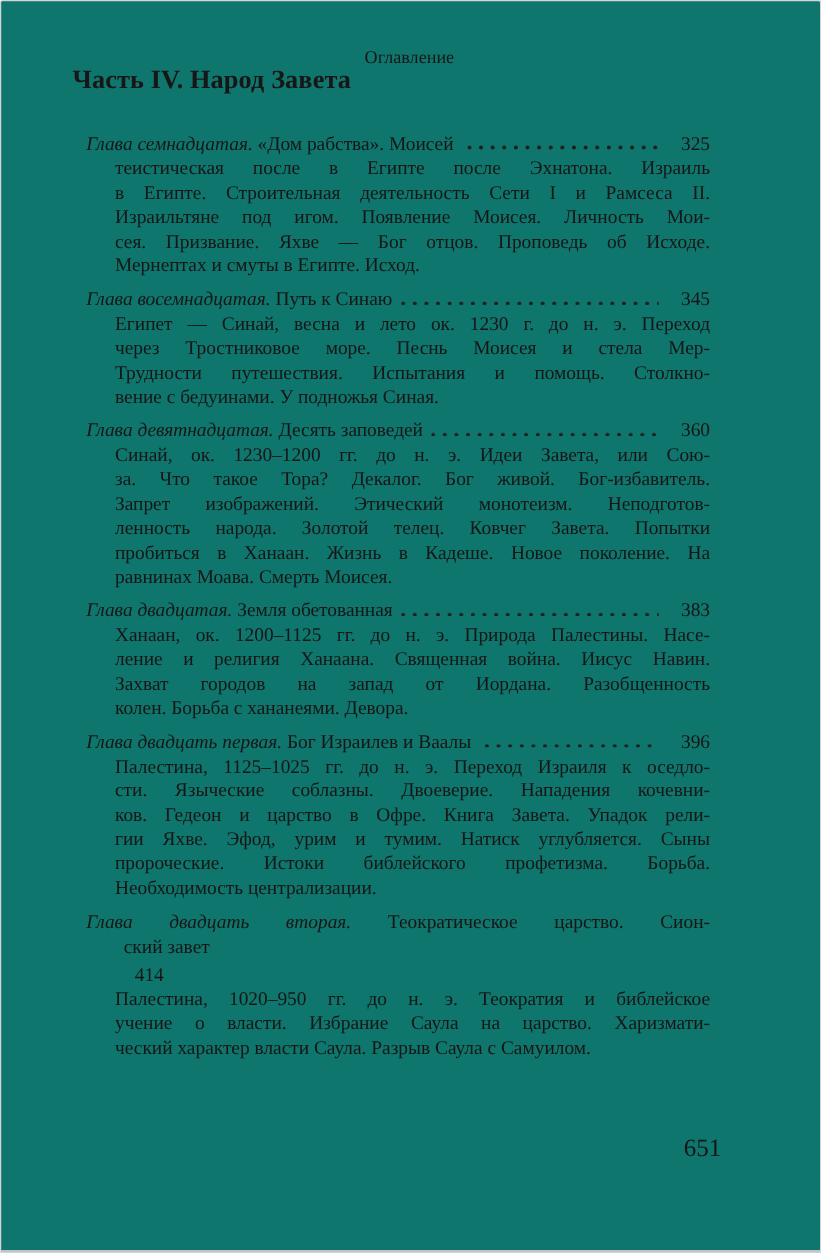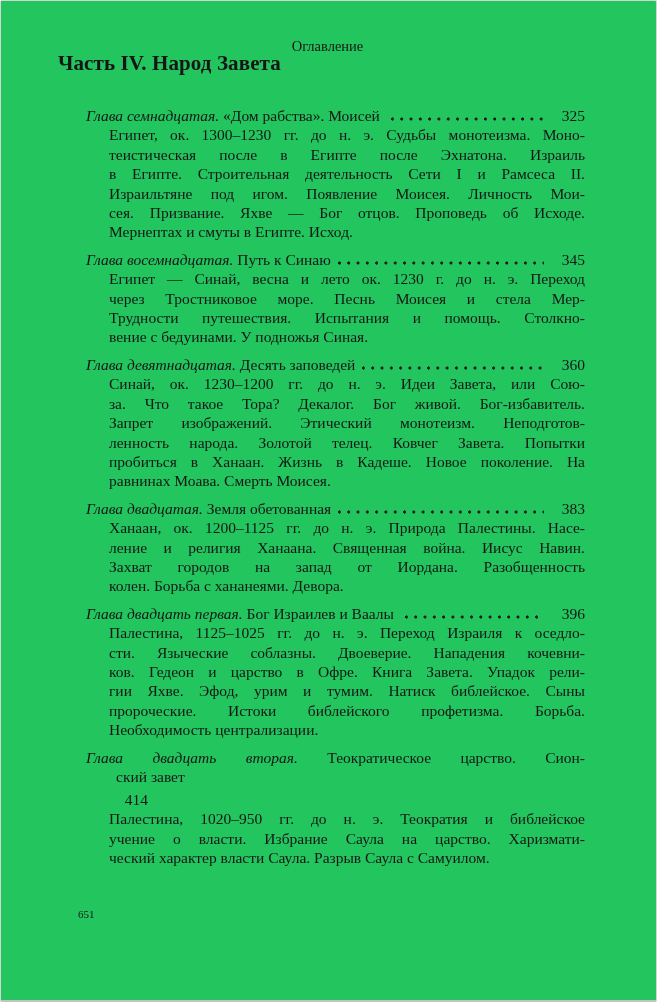--- a/index.html
+++ b/index.html
@@ -1,21 +1,21 @@
 <!DOCTYPE html>
 <html><head>
 <meta charset="utf-8">
 <style>
   * { margin: 0; padding: 0; box-sizing: border-box; }
   html, body { background: #ffffff; }
   .page {
     position: relative;
     width: 657px;
     height: 1002px;
-    background: #22c55e;
+    background: #0f766e;
     border: 1px solid #d4d4d4;
     border-bottom: 2px solid #c3c3c3;
     border-radius: 2px;
     font-family: "Liberation Serif", "DejaVu Serif", serif;
     color: #161616;
     overflow: hidden;
   }
   .running-head {
     position: absolute;
     top: 37px; left: 77px; width: 499px;
@@ -27,21 +27,21 @@
     position: absolute;
     top: 52px; left: 57px; width: 539px;
     text-align: left;
     font-size: 21px;
     font-weight: bold;
     line-height: 21px;
     letter-spacing: 0.1px;
   }
   .entries {
     position: absolute;
-    top: 105px; left: 85px; width: 499px;
+    top: 105px; left: 68px; width: 499px;
   }
   .entry { margin-bottom: 8px; }
   .title-line {
     display: flex;
     align-items: baseline;
     font-size: 15.5px;
     line-height: 19.4px;
     white-space: pre;
   }
   .title-line .chap, .title-line .ttl { flex: 0 0 auto; }
@@ -66,37 +66,36 @@
   .desc { padding-left: 23px; font-size: 15.5px; }
   .desc-line {
     line-height: 19.4px;
     text-align: justify;
     text-align-last: justify;
   }
   .desc-line.last { text-align-last: left; }
   .folio {
     position: absolute;
     top: 907px; left: 77px; width: 499px;
-    text-align: left;
-    font-size: 11px;
+    text-align: right;
+    font-size: 20px;
   }
 </style>
 </head>
 <body>
 
 <div class="page">
   <div class="running-head">Оглавление</div>
   <div class="part-title">Часть IV. Народ Завета</div>
   <div class="entries">
   <div class="entry">
     <div class="title-lines">
           <div class="title-line"><span class="chap">Глава семнадцатая. </span><span class="ttl">«Дом рабства». Моисей </span><span class="dots"></span><span class="pg">325</span></div>
         </div>
     <div class="desc">
-          <div class="desc-line">Египет, ок. 1300–1230 гг. до н. э. Судьбы монотеизма. Моно-</div>
           <div class="desc-line">теистическая после в Египте после Эхнатона. Израиль</div>
           <div class="desc-line">в Египте. Строительная деятельность Сети I и Рамсеса II.</div>
           <div class="desc-line">Израильтяне под игом. Появление Моисея. Личность Мои-</div>
           <div class="desc-line">сея. Призвание. Яхве — Бог отцов. Проповедь об Исходе.</div>
           <div class="desc-line last">Мернептах и смуты в Египте. Исход.</div>
         </div>
   </div>
 
   <div class="entry">
     <div class="title-lines">
@@ -137,21 +136,21 @@
   </div>
 
   <div class="entry">
     <div class="title-lines">
           <div class="title-line"><span class="chap">Глава двадцать первая. </span><span class="ttl">Бог Израилев и Ваалы </span><span class="dots"></span><span class="pg">396</span></div>
         </div>
     <div class="desc">
           <div class="desc-line">Палестина, 1125–1025 гг. до н. э. Переход Израиля к оседло-</div>
           <div class="desc-line">сти. Языческие соблазны. Двоеверие. Нападения кочевни-</div>
           <div class="desc-line">ков. Гедеон и царство в Офре. Книга Завета. Упадок рели-</div>
-          <div class="desc-line">гии Яхве. Эфод, урим и тумим. Натиск библейское. Сыны</div>
+          <div class="desc-line">гии Яхве. Эфод, урим и тумим. Натиск углубляется. Сыны</div>
           <div class="desc-line">пророческие. Истоки библейского профетизма. Борьба.</div>
           <div class="desc-line last">Необходимость централизации.</div>
         </div>
   </div>
 
   <div class="entry">
     <div class="title-lines">
           <div class="title-line block"><span class="chap">Глава двадцать вторая. </span><span class="ttl">Теократическое царство. Сион-</span></div>
           <div class="title-line indent"><span class="ttl">ский завет</span><span class="dots"></span><span class="pg">414</span></div>
         </div>

